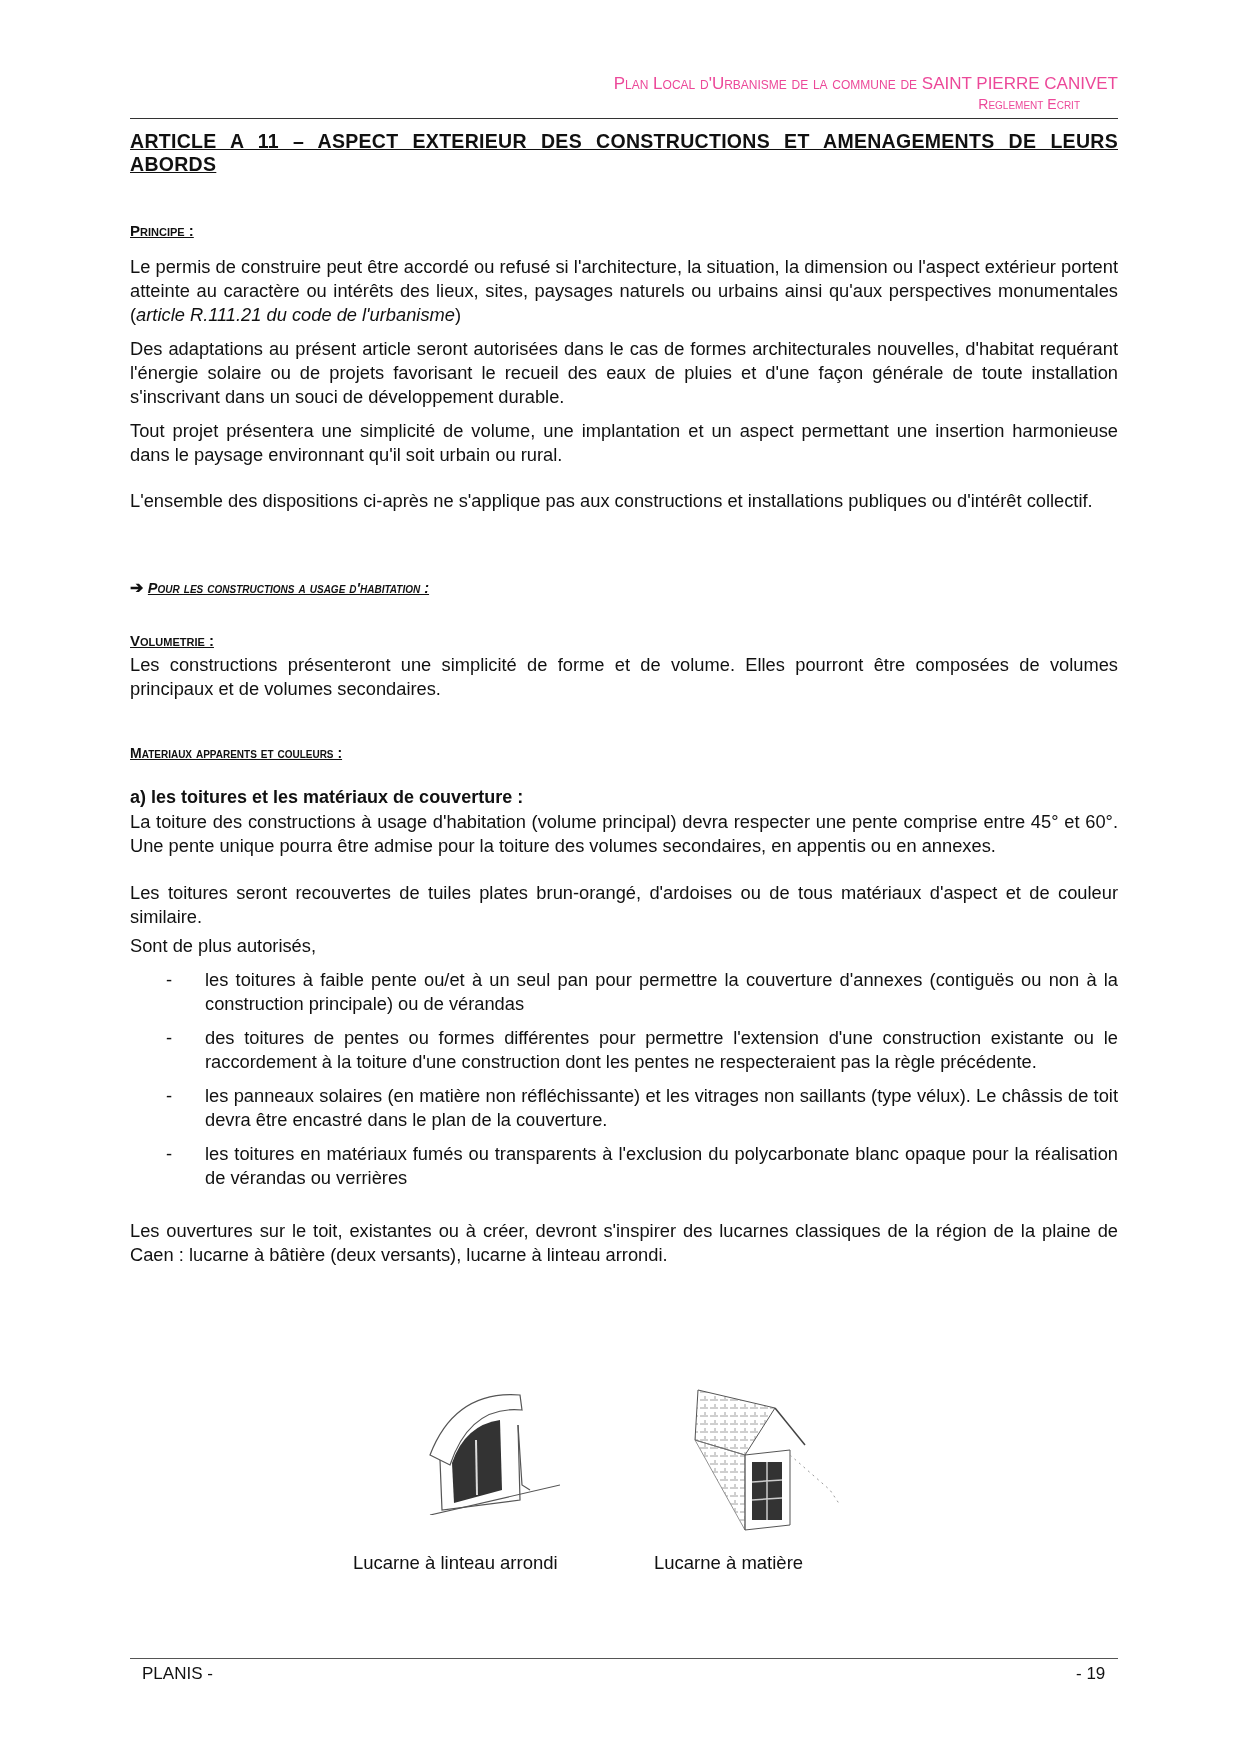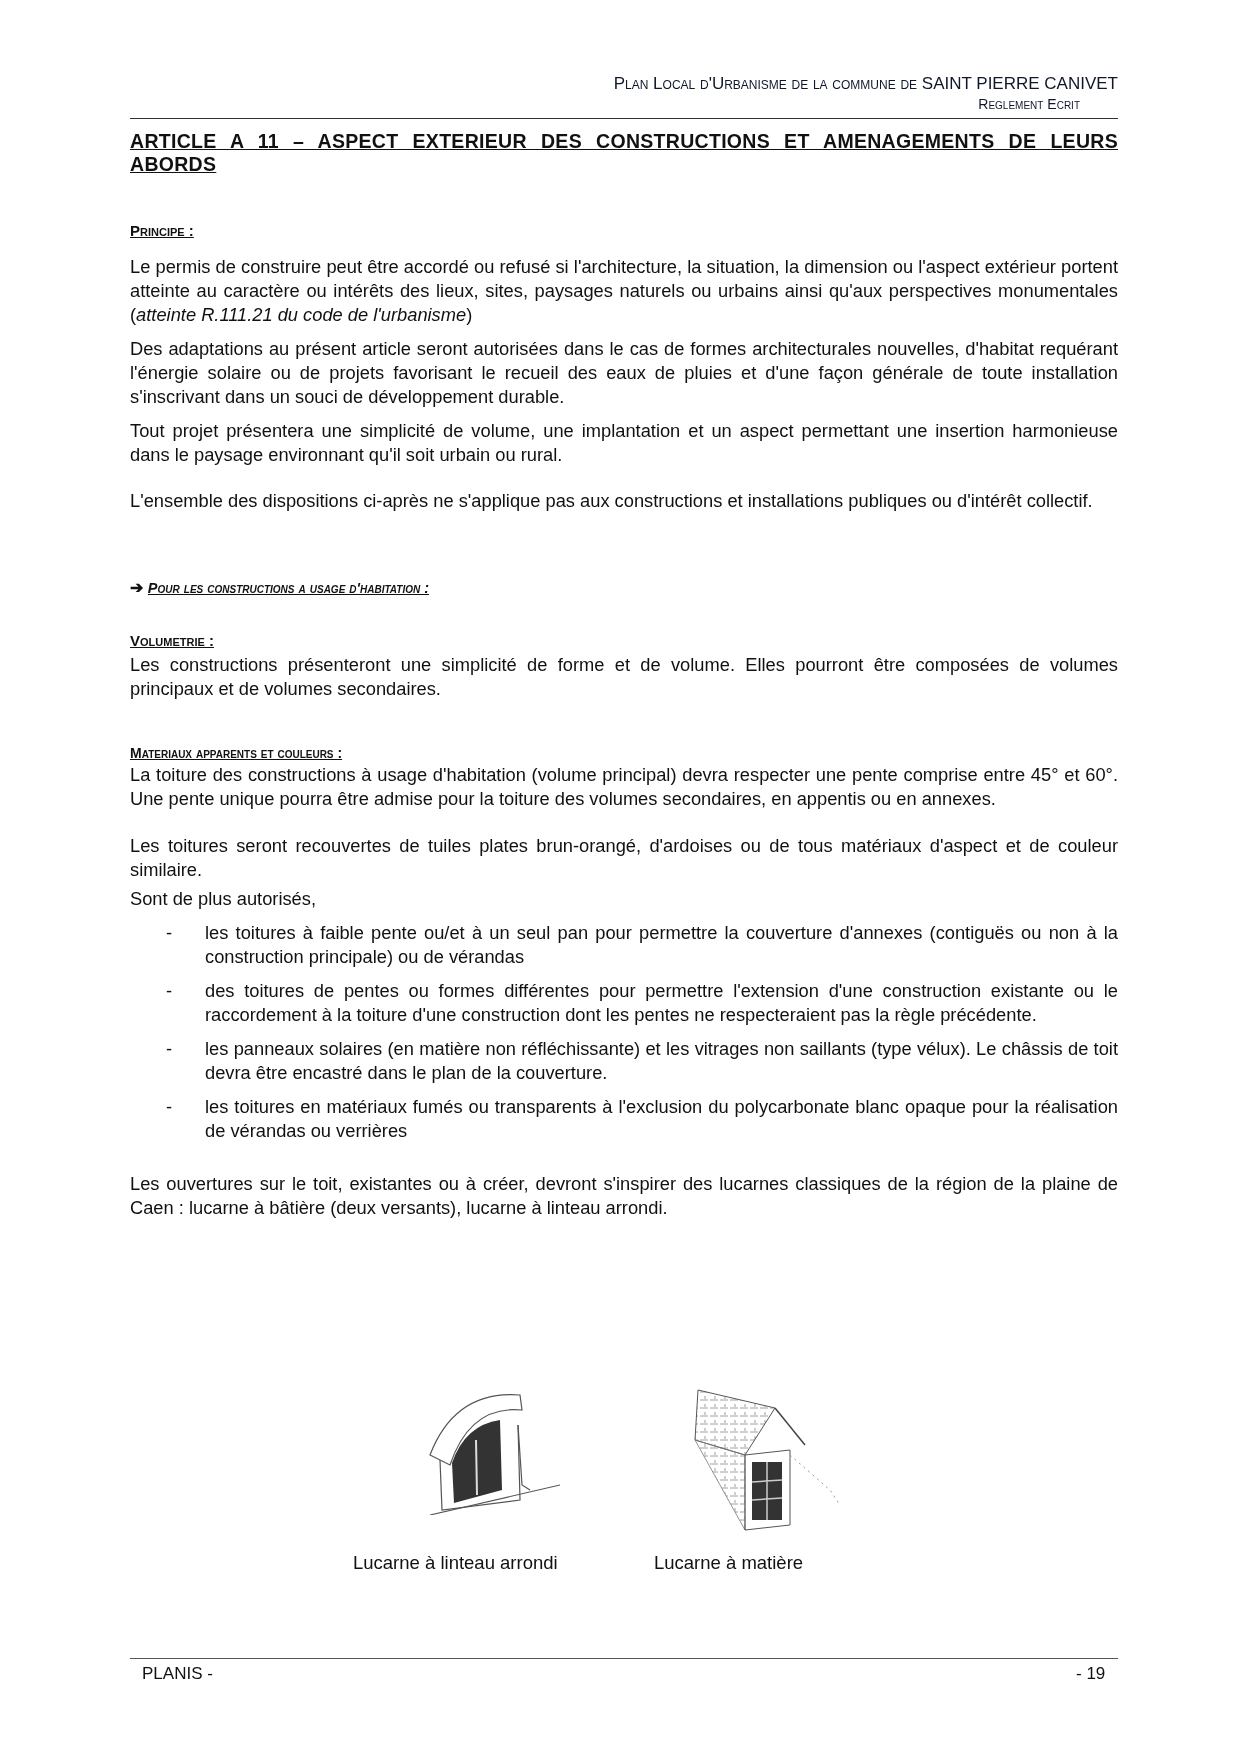--- a/index.html
+++ b/index.html
@@ -1,19 +1,19 @@
 <!DOCTYPE html>
 <html><head>
 <meta charset="utf-8">
 <style>
   html, body { margin: 0; padding: 0; background: #ffffff; }
   body { width: 1240px; height: 1754px; position: relative; overflow: hidden;
          font-family: "Liberation Sans", sans-serif; color: #111; }
 
-  .hdr { position: absolute; left: 130px; width: 988px; text-align: right; font-size: 17px; color: #0f172a; }
+  .hdr { position: absolute; left: 130px; width: 988px; text-align: right; font-size: 17px; color: #ec4899; }
   .hdr1 { top: 74px; }
   .hdr2 { top: 96px; font-size: 14px; padding-right: 38px; box-sizing: border-box; }
   .sc { font-variant: small-caps; }
   .hdr-rule { position: absolute; left: 130px; width: 988px; top: 118px; border-top: 1.5px solid #333; }
 
   .title { position: absolute; left: 130px; top: 130px; width: 988px; font-weight: bold; font-size: 19.5px;
            text-decoration: underline; text-align: justify; letter-spacing: 0.3px; line-height: 23px; }
   .title span { display:block; text-align-last: justify; }
   .title span.last { text-align-last: left; }
 
@@ -49,39 +49,40 @@
 <div class="title">
   <span>ARTICLE A 11 – ASPECT EXTERIEUR DES CONSTRUCTIONS ET AMENAGEMENTS DE LEURS</span>
   <span class="last">ABORDS</span>
 </div>
 
 <div class="sec" style="top:222px;">
   <div class="h-sub">Principe :</div>
 </div>
 <div class="sec" style="top:255px;">
   <p class="p">
-    <span>Le permis de construire peut être accordé ou refusé si l'architecture, la situation, la dimension ou l'aspect extérieur portent atteinte au caractère ou intérêts des lieux, sites, paysages naturels ou urbains ainsi qu'aux perspectives monumentales (</span><span class="it">atteinte R.111.21 du code de l'urbanisme</span><span>)</span>
+    <span>Le permis de construire peut être accordé ou refusé si l'architecture, la situation, la dimension ou l'aspect extérieur portent atteinte au caractère ou intérêts des lieux, sites, paysages naturels ou urbains ainsi qu'aux perspectives monumentales (</span><span class="it">article R.111.21 du code de l'urbanisme</span><span>)</span>
   </p>
   <p class="p" style="margin-top:10px;">Des adaptations au présent article seront autorisées dans le cas de formes architecturales nouvelles, d'habitat requérant l'énergie solaire ou de projets favorisant le recueil des eaux de pluies et d'une façon générale de toute installation s'inscrivant dans un souci de développement durable.</p>
   <p class="p" style="margin-top:10px;">Tout projet présentera une simplicité de volume, une implantation et un aspect permettant une insertion harmonieuse dans le paysage environnant qu'il soit urbain ou rural.</p>
   <p class="p" style="margin-top:22px;">L'ensemble des dispositions ci-après ne s'applique pas aux constructions et installations publiques ou d'intérêt collectif.</p>
 </div>
 
 <div class="sec" style="top:578px;">
   <span class="bold" style="font-size:16px;">➔</span>
   <span class="arrow-h">Pour les constructions a usage d'habitation :</span>
 </div>
 
 <div class="sec" style="top:632px;">
   <div class="h-sub">Volumetrie :</div>
   <p class="p" style="margin-top:4px;">Les constructions présenteront une simplicité de forme et de volume. Elles pourront être composées de volumes principaux et de volumes secondaires.</p>
 </div>
 
 <div class="sec" style="top:745px;">
   <div class="h-sub" style="font-size:14px;">Materiaux apparents et couleurs :</div>
+  <div class="bold" style="font-size:18px; margin-top:26px;">a) les toitures et les matériaux de couverture :</div>
   <p class="p" style="margin-top:2px;">La toiture des constructions à usage d'habitation (volume principal) devra respecter une pente comprise entre 45° et 60°. Une pente unique pourra être admise pour la toiture des volumes secondaires, en appentis ou en annexes.</p>
   <p class="p" style="margin-top:23px;">Les toitures seront recouvertes de tuiles plates brun-orangé, d'ardoises ou de tous matériaux d'aspect et de couleur similaire.</p>
   <p class="p" style="margin-top:5px;">Sont de plus autorisés,</p>
   <ul class="list" style="margin-top:10px;">
     <li><span class="dash">-</span><span>les toitures à faible pente ou/et à un seul pan pour permettre la couverture d'annexes (contiguës ou non à la construction principale) ou de vérandas</span></li>
     <li><span class="dash">-</span><span>des toitures de pentes ou formes différentes pour permettre l'extension d'une construction existante ou le raccordement à la toiture d'une construction dont les pentes ne respecteraient pas la règle précédente.</span></li>
     <li><span class="dash">-</span><span>les panneaux solaires (en matière non réfléchissante) et les vitrages non saillants (type vélux). Le châssis de toit devra être encastré dans le plan de la couverture.</span></li>
     <li><span class="dash">-</span><span>les toitures en matériaux fumés ou transparents à l'exclusion du polycarbonate blanc opaque pour la réalisation de vérandas ou verrières</span></li>
   </ul>
   <p class="p" style="margin-top:30px;">Les ouvertures sur le toit, existantes ou à créer, devront s'inspirer des lucarnes classiques de la région de la plaine de Caen : lucarne à bâtière (deux versants), lucarne à linteau arrondi.</p>

